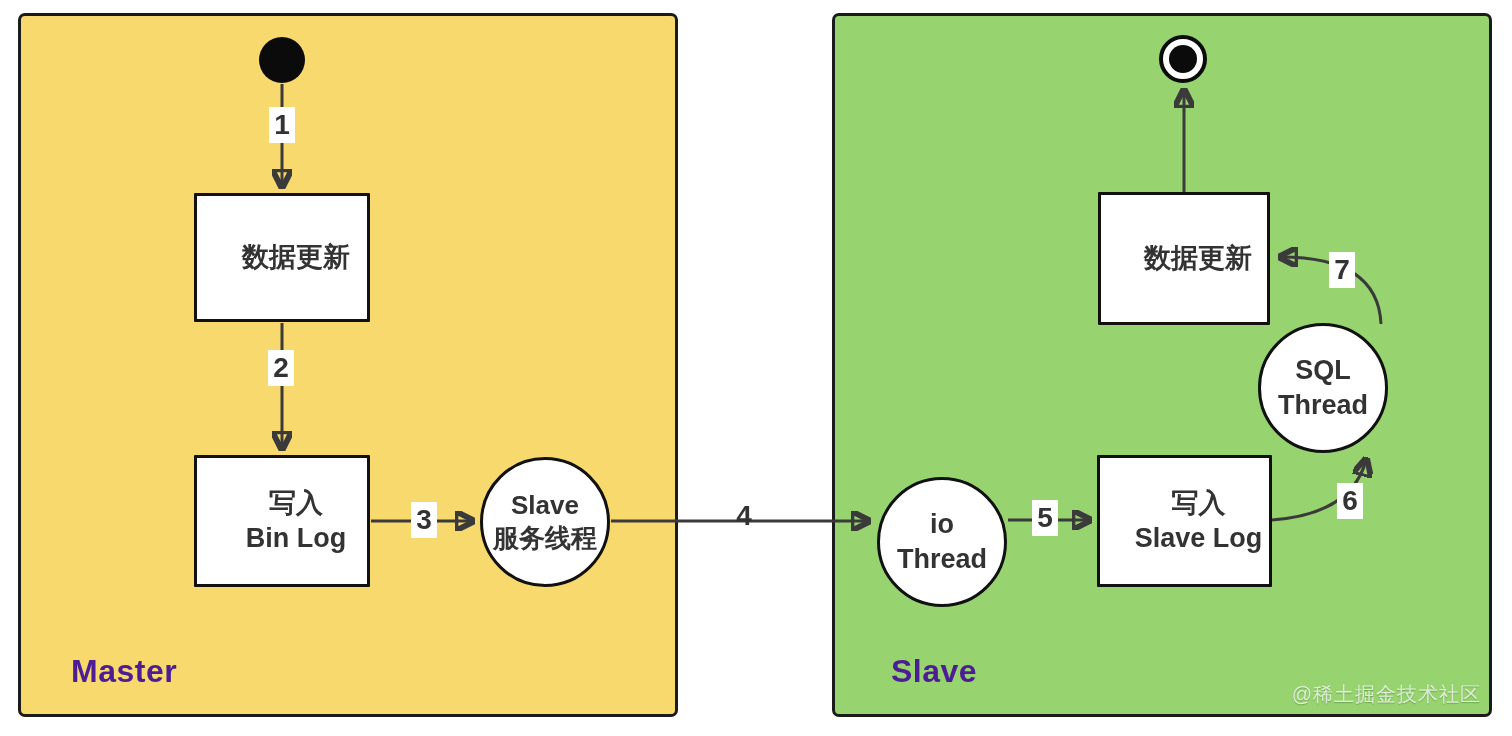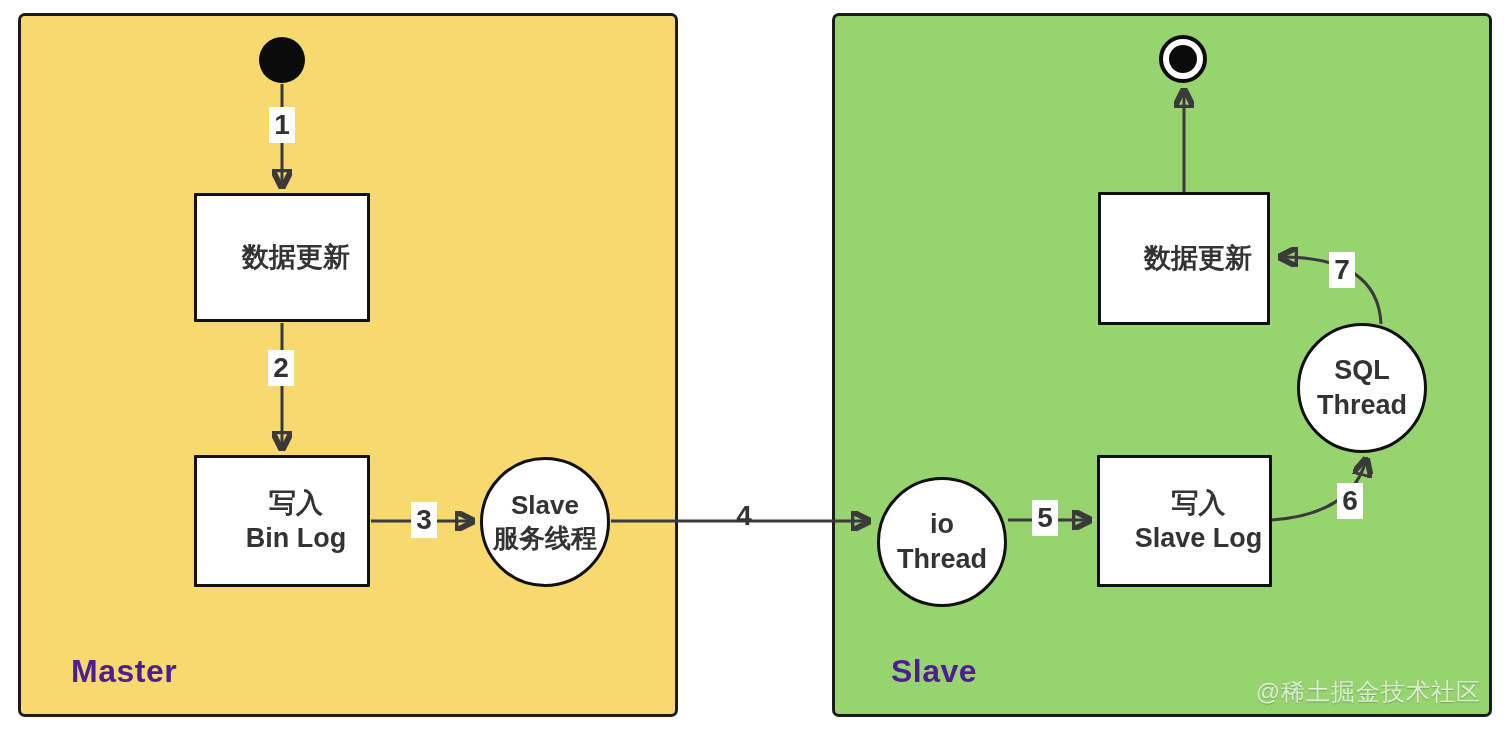--- a/index.html
+++ b/index.html
@@ -34,21 +34,21 @@
     color: #4c1d95;
     letter-spacing: 0.5px;
   }
   .panel.master .panel-label { left: 50px; }
   .panel.slave  .panel-label { left: 56px; }
 
   .watermark {
     position: absolute;
     right: 8px;
     bottom: 6px;
-    font-size: 24px;
+    font-size: 20px;
     color: rgba(255,255,255,0.75);
     text-shadow: 0 1px 1px rgba(60,110,50,0.45);
     letter-spacing: 1px;
   }
 
   
   svg.edges {
     position: absolute;
     left: 0; top: 0;
     width: 1512px;
@@ -77,21 +77,21 @@
     line-height: 35px;
   }
   .node.box { border-radius: 1px; padding-left: 28px; }
   .node.circle { border-radius: 50%; }
 
   .n-master-update { left: 194px; top: 193px; width: 176px; height: 129px; }
   .n-binlog        { left: 194px; top: 455px; width: 176px; height: 132px; }
   .n-slave-thread  { left: 480px; top: 457px; width: 130px; height: 130px; }
   .n-io-thread     { left: 877px; top: 477px; width: 130px; height: 130px; }
   .n-relaylog      { left: 1097px; top: 455px; width: 175px; height: 132px; }
-  .n-sql-thread    { left: 1297px; top: 323px; width: 130px; height: 130px; }
+  .n-sql-thread    { left: 1258px; top: 323px; width: 130px; height: 130px; }
   .n-slave-update  { left: 1098px; top: 192px; width: 172px; height: 133px; }
 
   .n-slave-thread { font-size: 26px; line-height: 33px; }
 
   
   .start-node {
     position: absolute;
     left: 259px; top: 37px;
     width: 46px; height: 46px;
     background: #0b0b0b;

